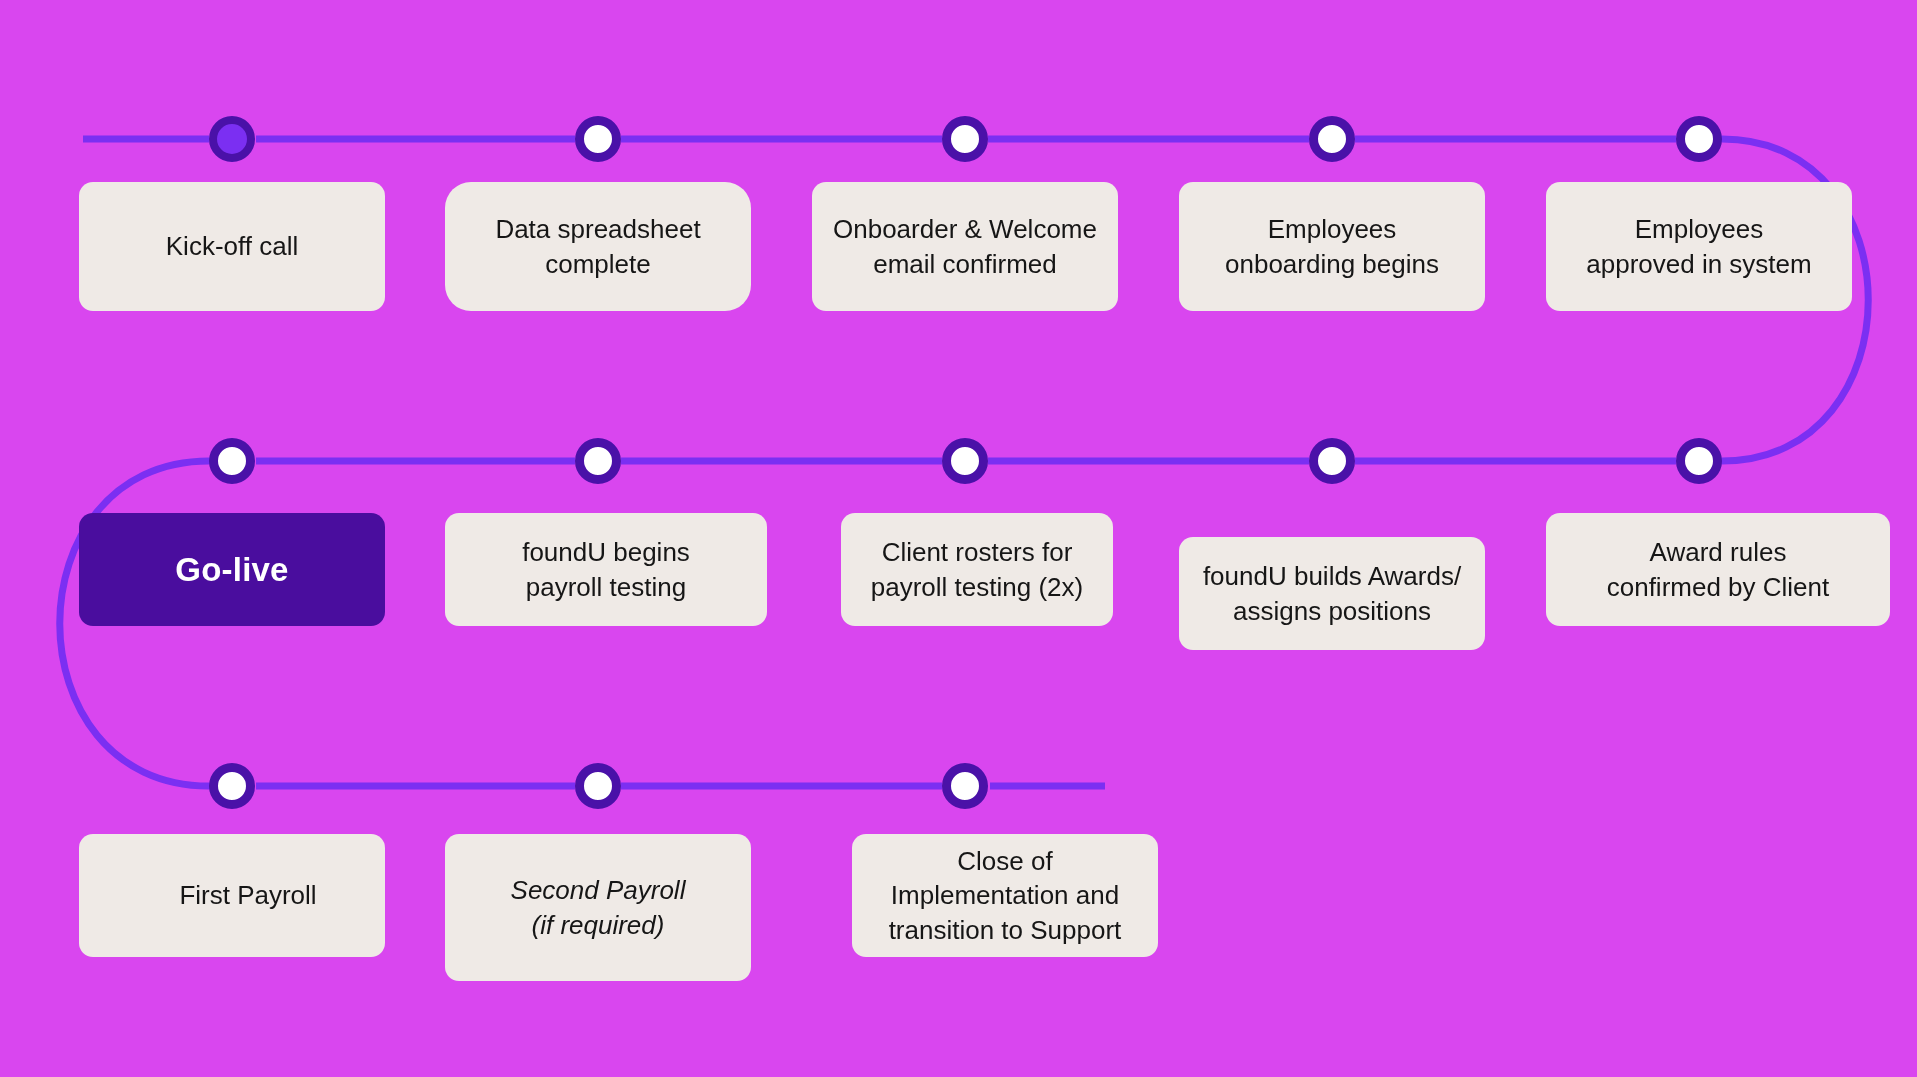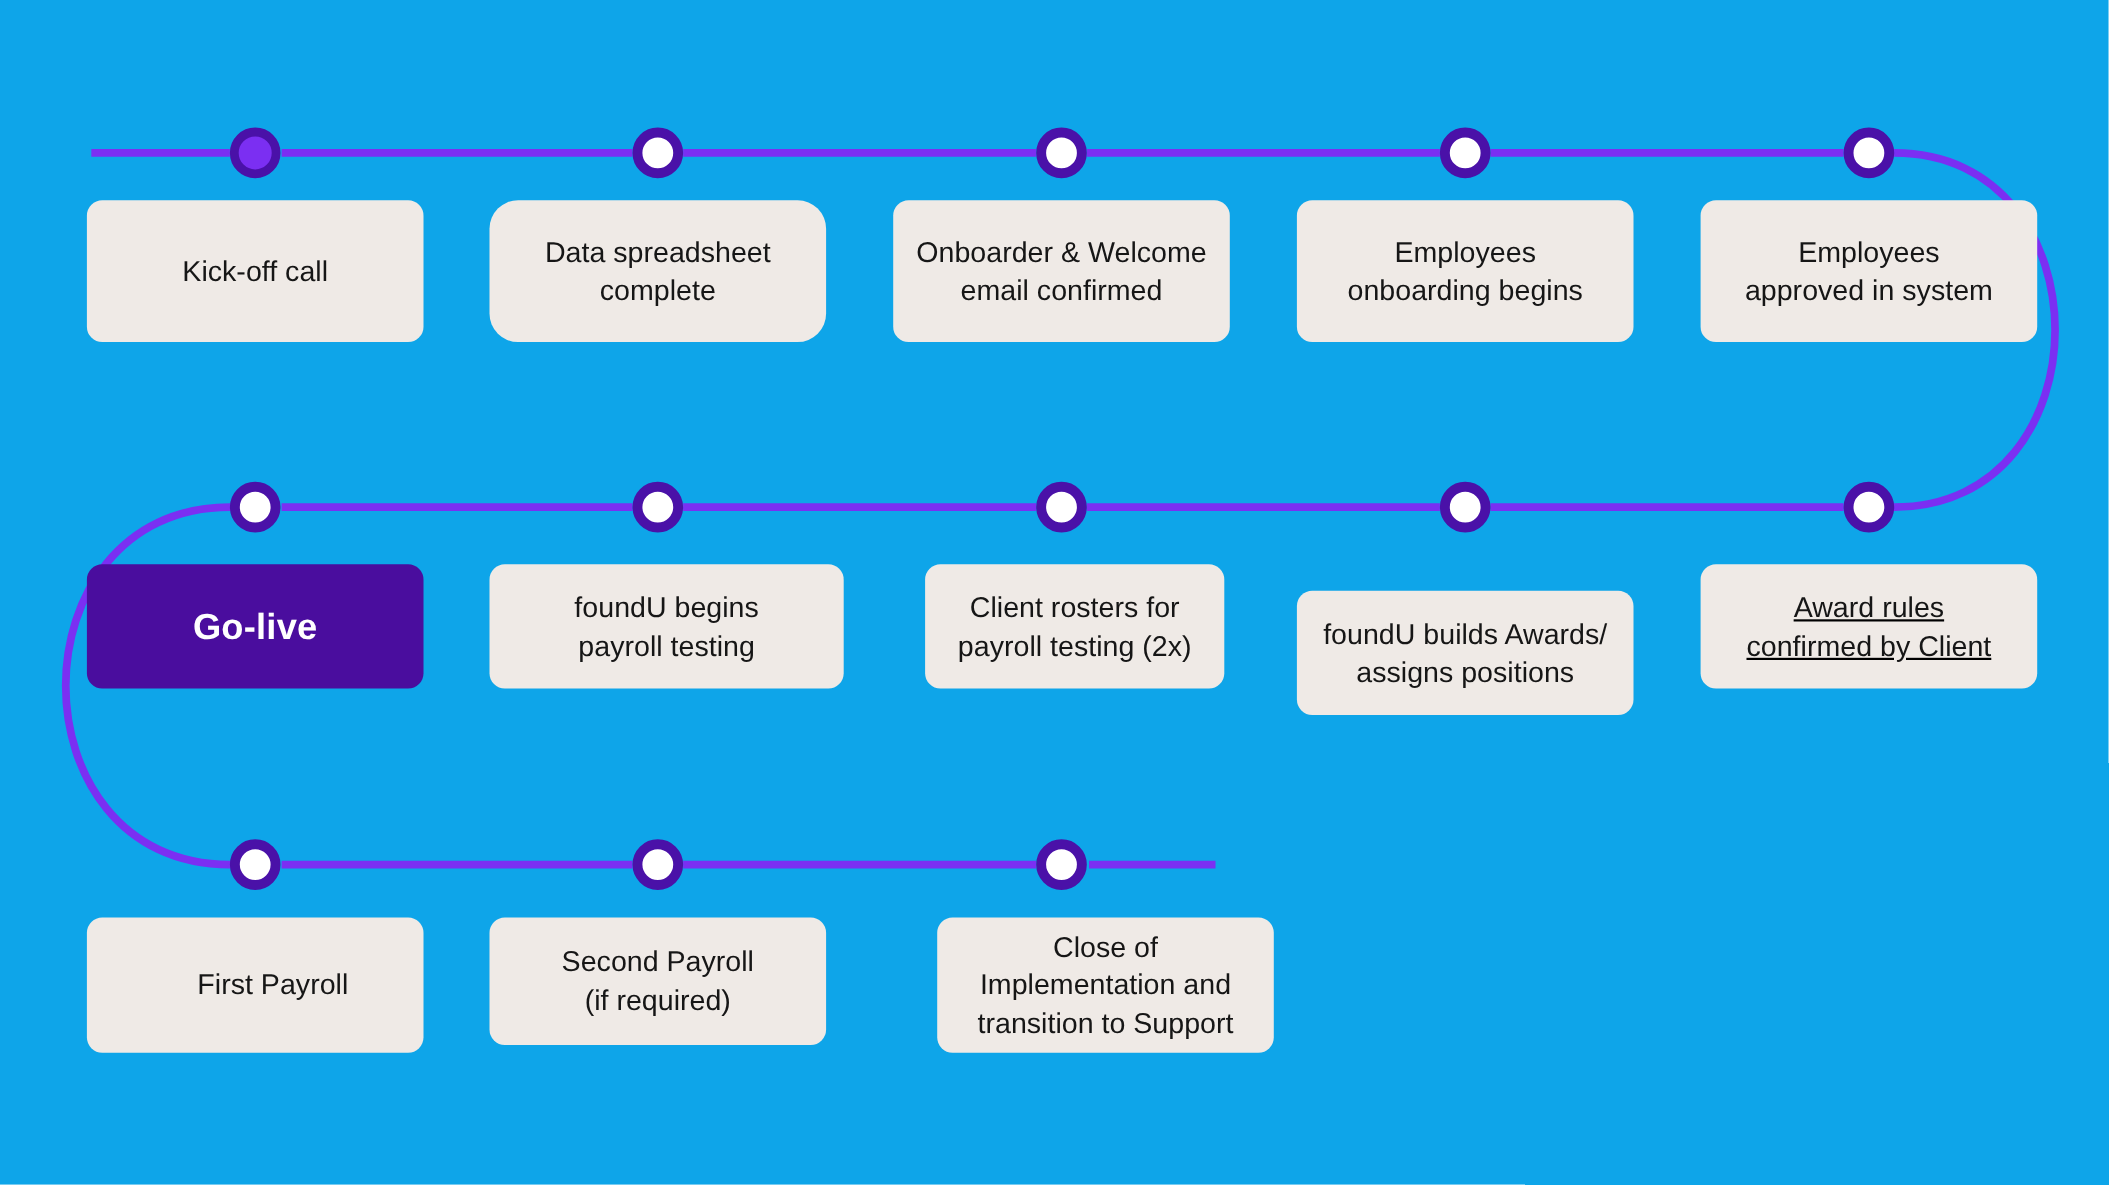--- a/index.html
+++ b/index.html
@@ -9,21 +9,21 @@
     background: #ffffff;
   }
   body {
     font-family: "Liberation Sans", sans-serif;
     -webkit-font-smoothing: antialiased;
   }
   #canvas {
     position: relative;
     width: 1917px;
     height: 1077px;
-    background: #0ea5e9;
+    background: #d946ef;
     overflow: hidden;
   }
   #track-svg {
     position: absolute;
     left: 0;
     top: 0;
     width: 1917px;
     height: 1077px;
     pointer-events: none;
   }
@@ -150,28 +150,28 @@
 payroll testing</span>
       </div>
       <div class="card" style="left: 841px; top: 513px; width: 272px; height: 113px;">
         <span class="label">Client rosters for
 payroll testing (2x)</span>
       </div>
       <div class="card" style="left: 1179px; top: 513px; width: 306px; height: 113px; margin-top: 24px;">
         <span class="label">foundU builds Awards/
 assigns positions</span>
       </div>
-      <div class="card" style="left: 1546px; top: 513px; width: 306px; height: 113px; text-decoration: underline;">
+      <div class="card" style="left: 1546px; top: 513px; width: 344px; height: 113px;">
         <span class="label">Award rules
 confirmed by Client</span>
       </div>
       <div class="card" style="left: 79px; top: 834px; width: 306px; height: 123px; padding-left: 44px;">
         <span class="label">First Payroll</span>
       </div>
-      <div class="card" style="left: 445px; top: 834px; width: 306px; height: 116px;">
+      <div class="card" style="left: 445px; top: 834px; width: 306px; height: 147px; font-style: italic;">
         <span class="label">Second Payroll
 (if required)</span>
       </div>
       <div class="card" style="left: 812px; top: 834px; width: 306px; height: 123px; margin-left: 40px;">
         <span class="label">Close of
 Implementation and
 transition to Support</span>
       </div>
     </div>
 

